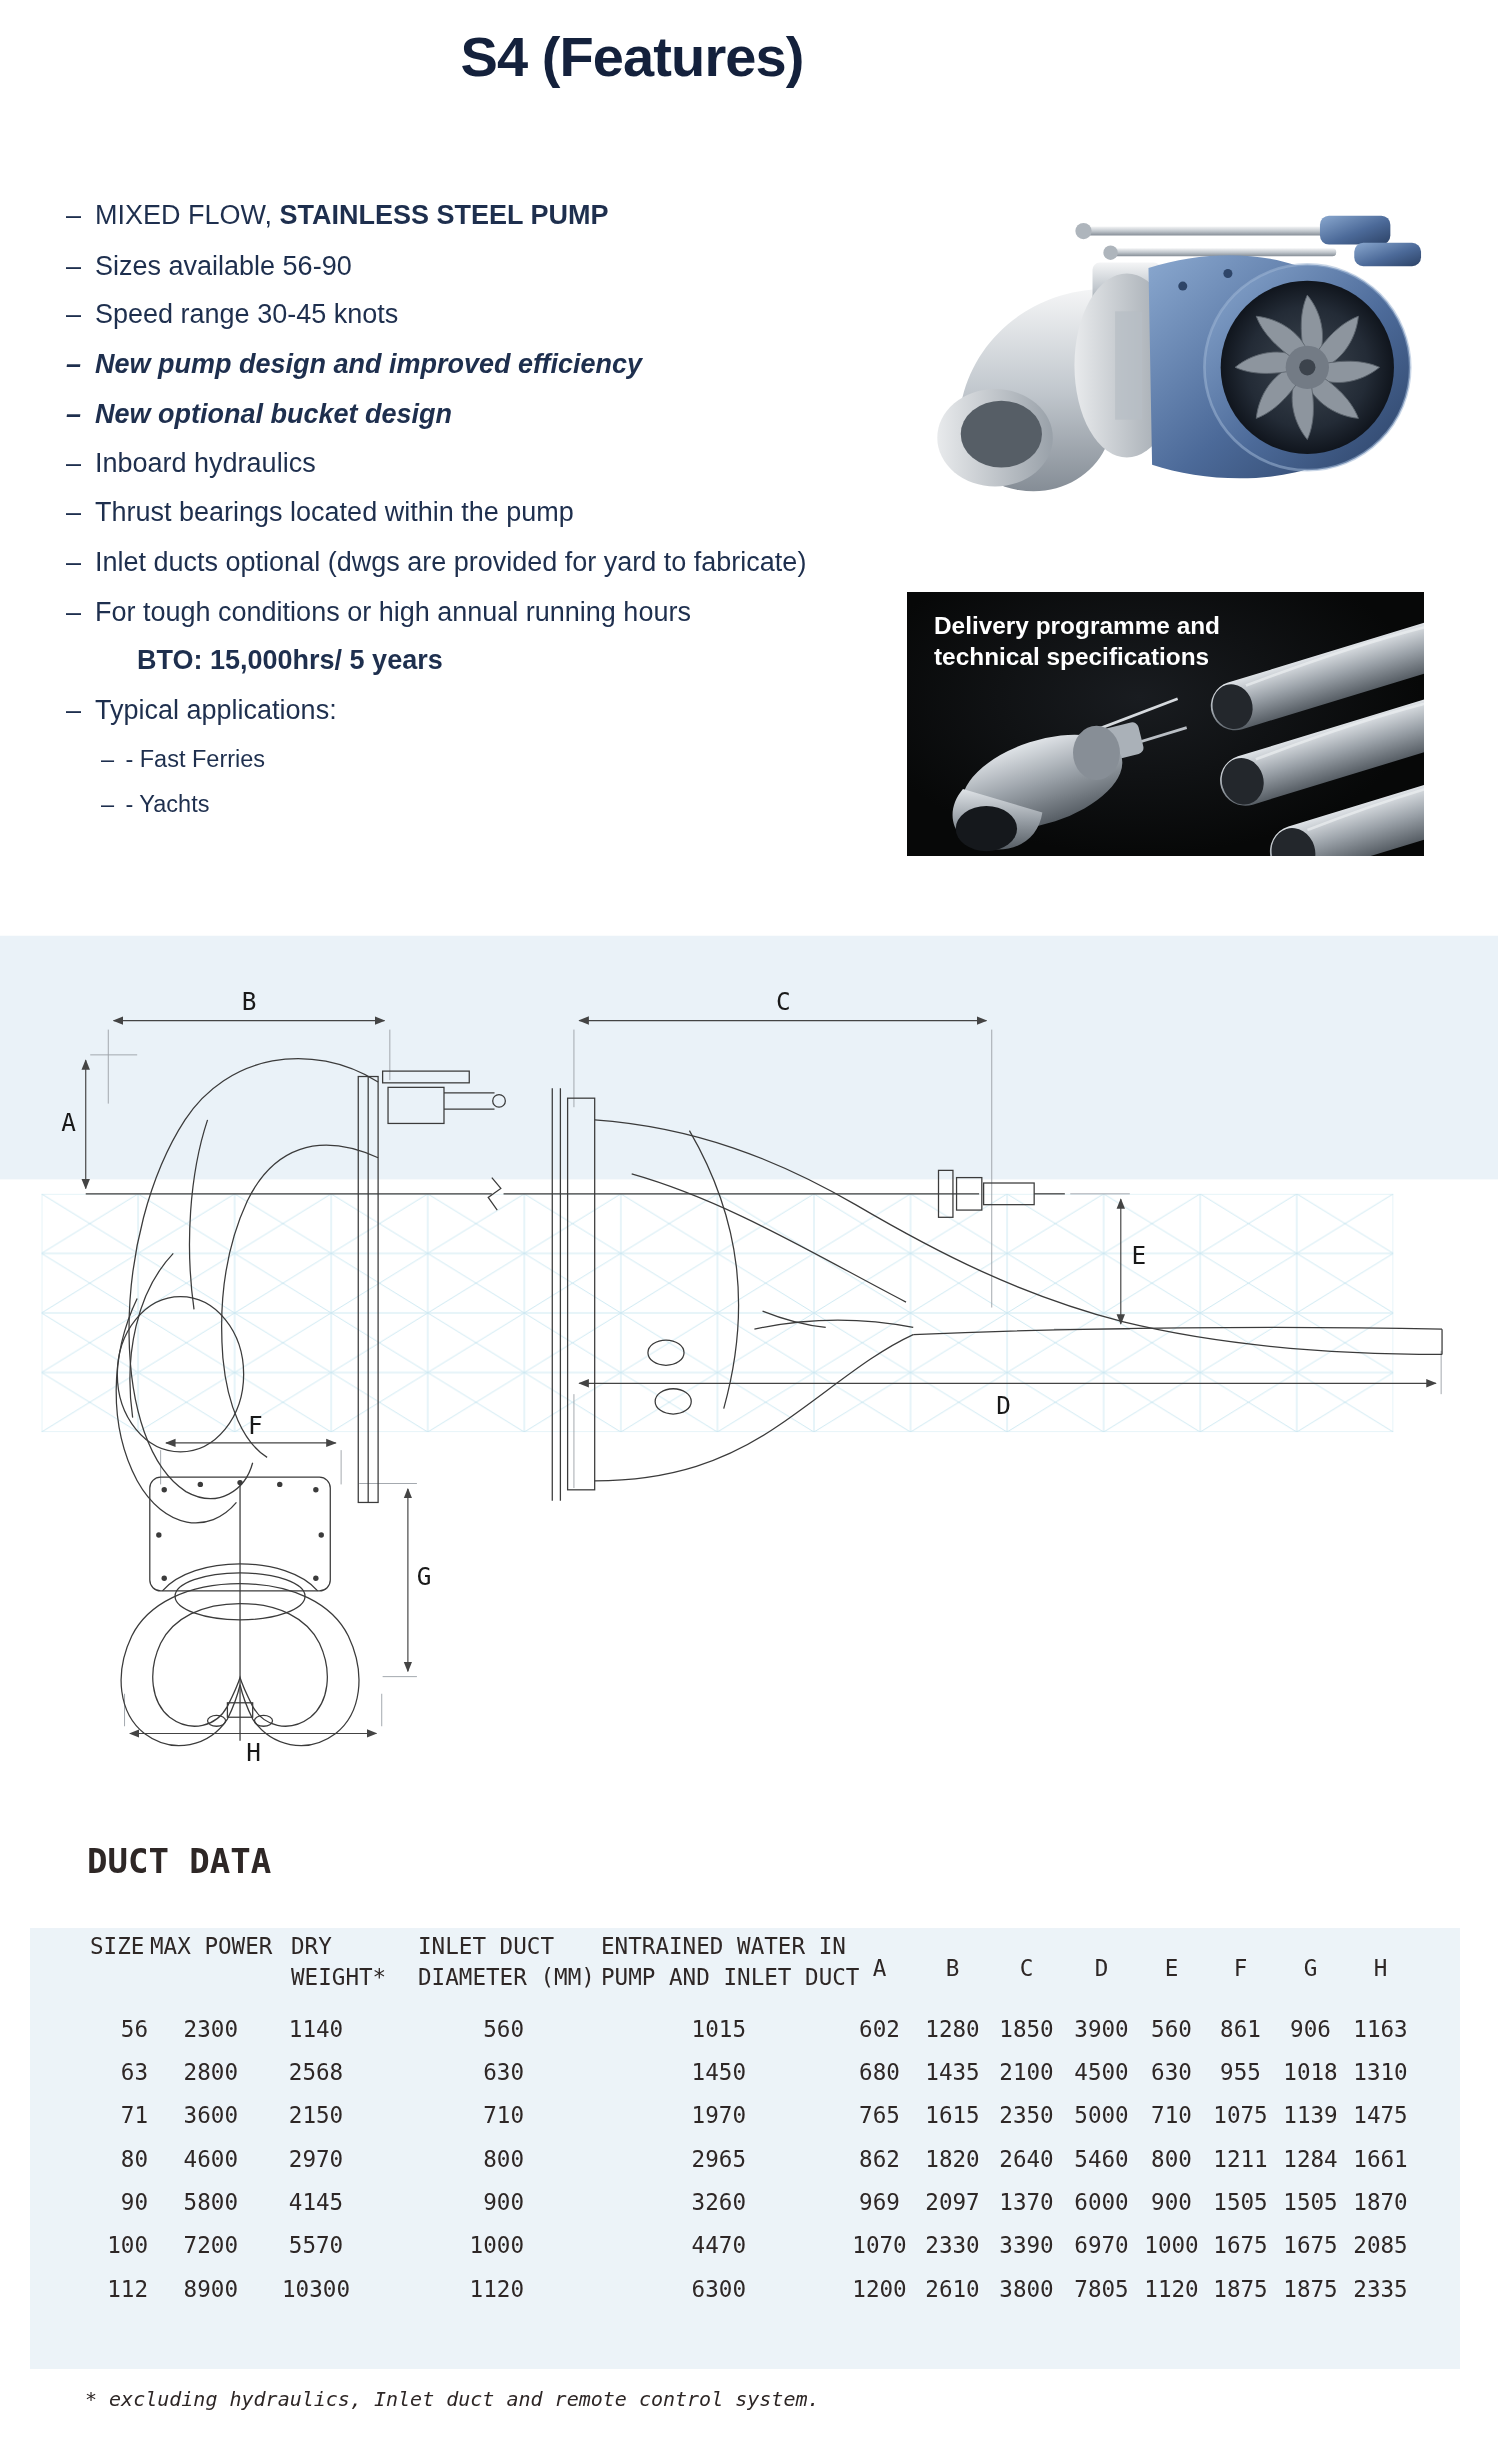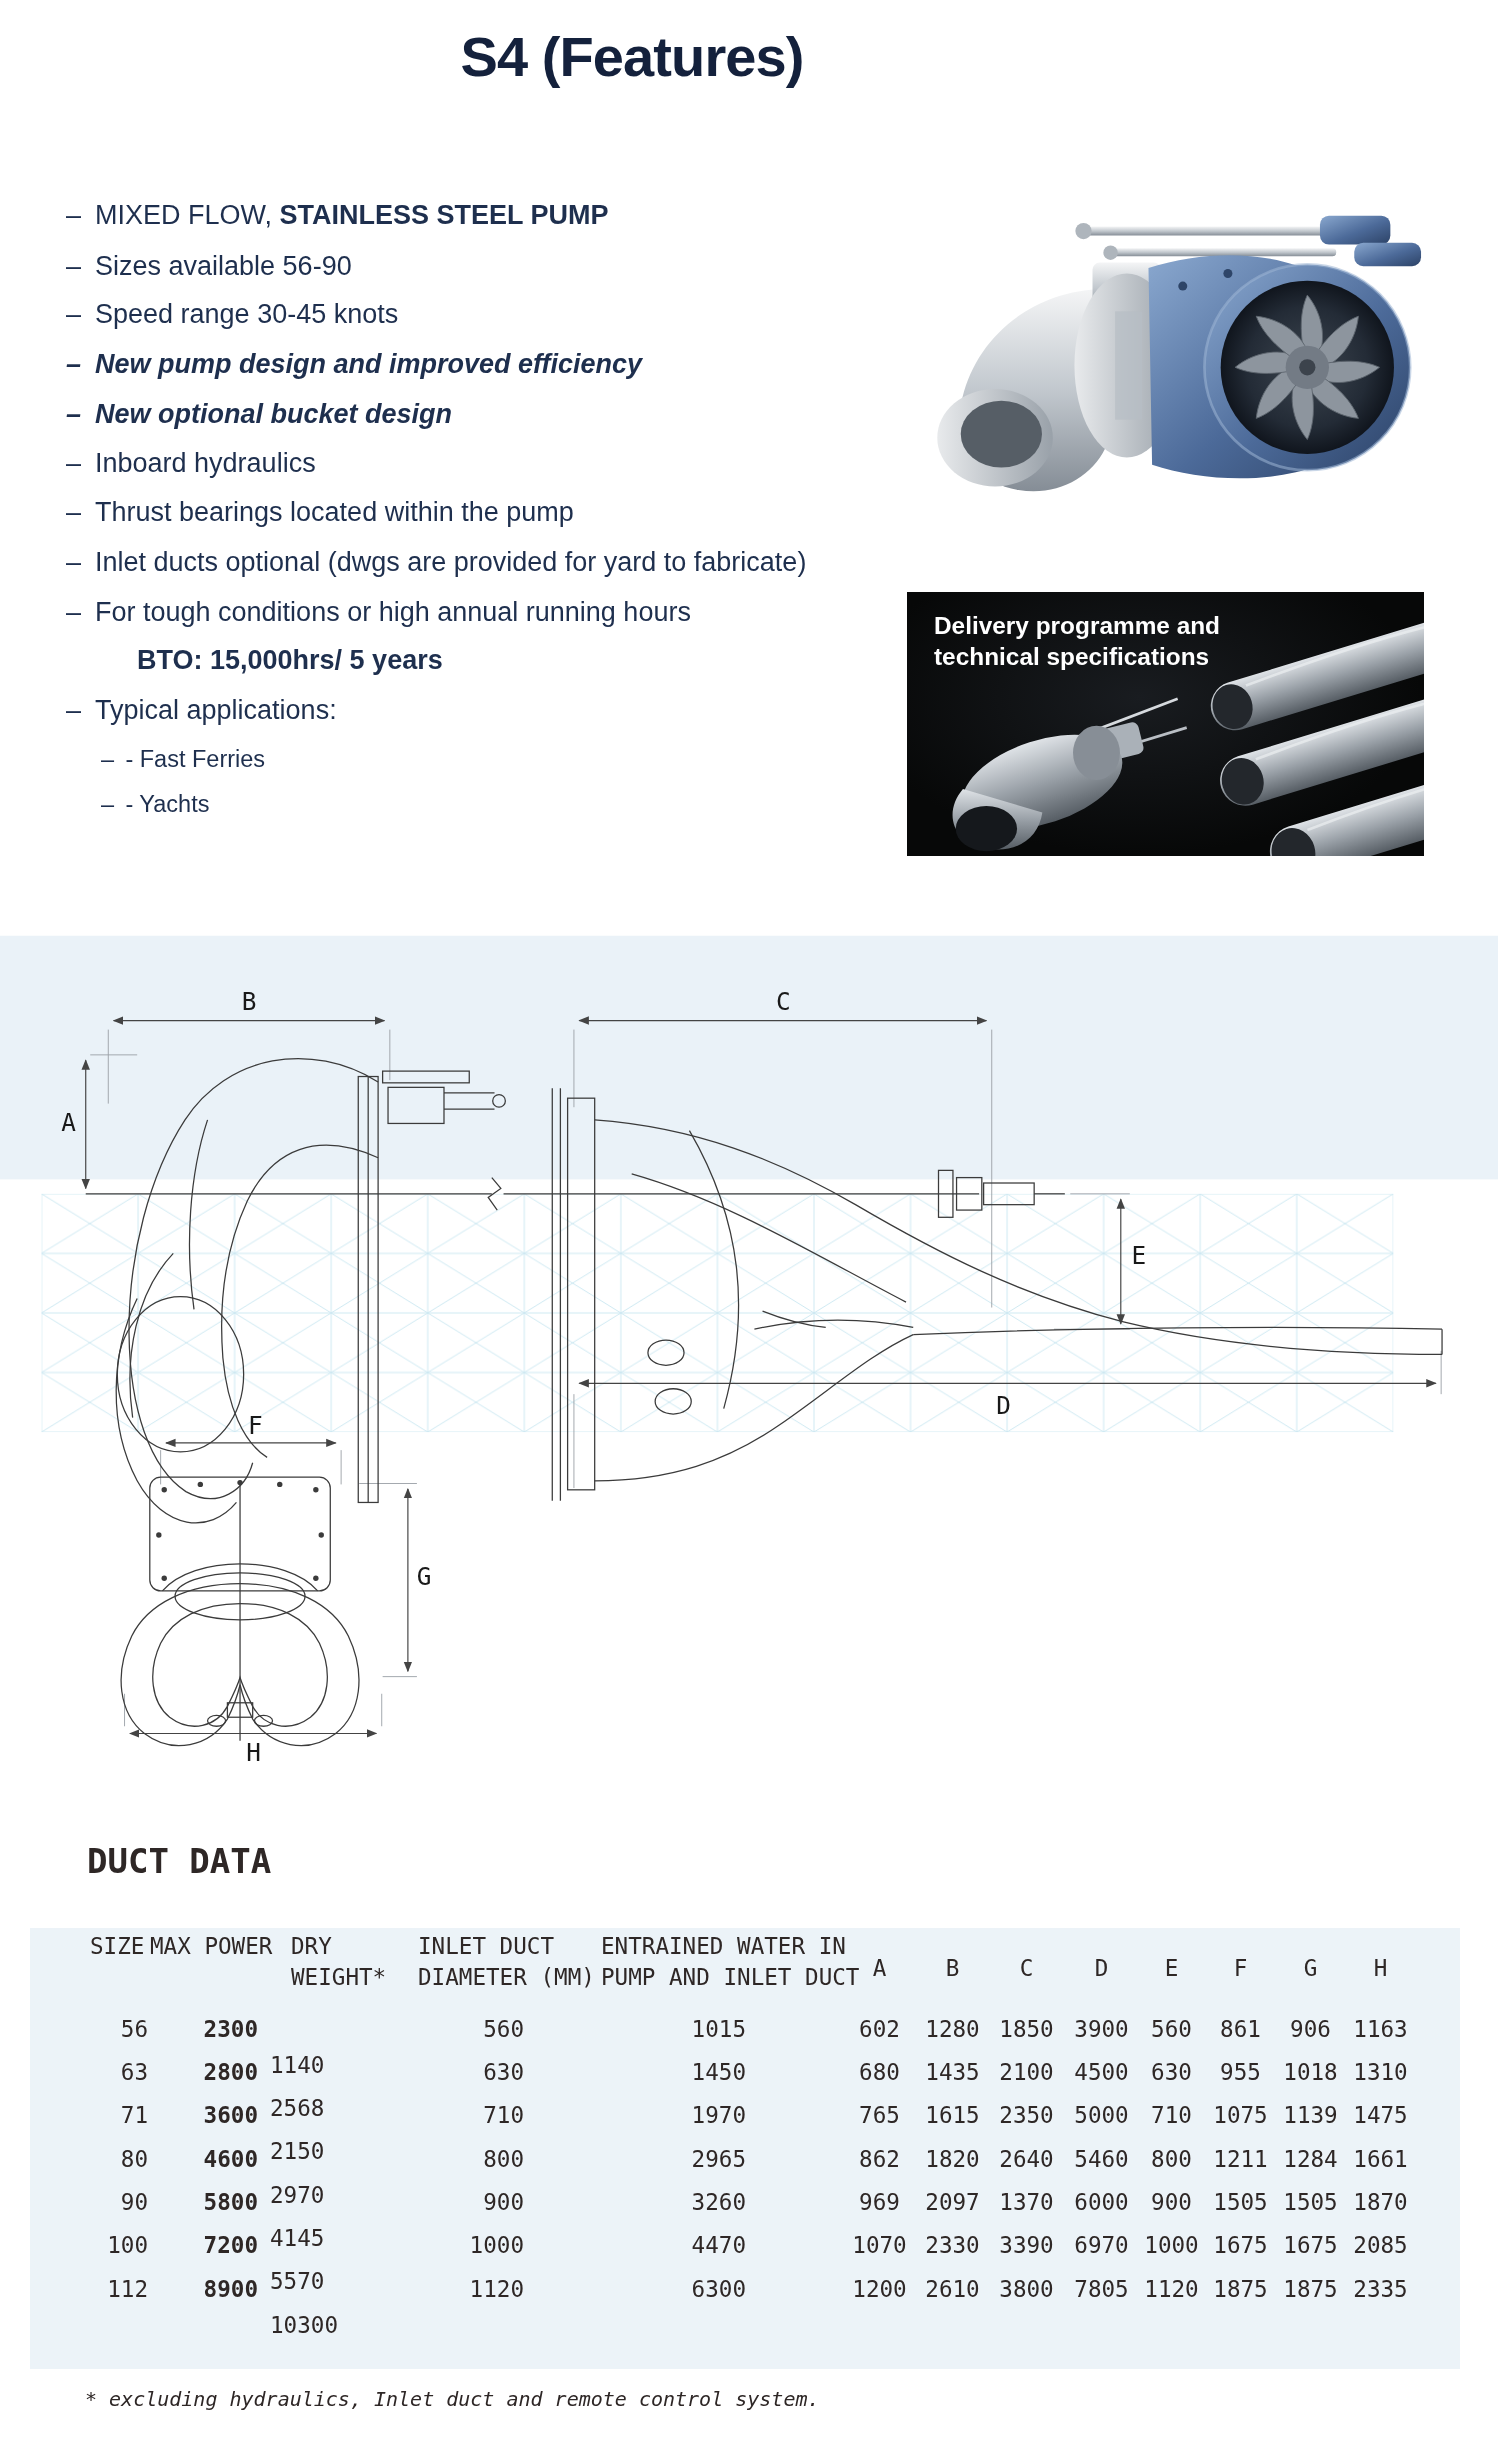--- a/index.html
+++ b/index.html
@@ -30,22 +30,22 @@
   
   .mono{font-family:"DejaVu Sans Mono","Liberation Mono",monospace;}
   .main-heading{position:absolute;left:87px;top:1841px;font-size:34px;font-weight:bold;
                 color:#2e2726;}
   .table-panel{position:absolute;left:30px;top:1928px;width:1430px;height:441px;background:#ecf3f8;}
   .thead,.tcell,.footnote{color:#2e2726;}
   .thead{position:absolute;font-size:22.6px;white-space:nowrap;}
   .trow{position:absolute;left:0;width:1498px;height:43px;}
   .tcell{position:absolute;font-size:22.6px;font-family:"DejaVu Sans Mono","Liberation Mono",monospace;}
   .c0{left:90px;width:58px;text-align:right;}
-  .c1{left:166px;width:92px;text-align:right;font-weight:bold;}
-  .c2{left:270px;width:92px;text-align:left;margin-top:36px;}
+  .c1{left:146px;width:92px;text-align:right;}
+  .c2{left:270px;width:92px;text-align:center;}
   .c3{left:432px;width:92px;text-align:right;}
   .c4{left:654px;width:92px;text-align:right;}
   .c5{left:839px;width:81px;text-align:center;}
   .c6{left:912px;width:81px;text-align:center;}
   .c7{left:986px;width:81px;text-align:center;}
   .c8{left:1061px;width:81px;text-align:center;}
   .c9{left:1131px;width:81px;text-align:center;}
   .c10{left:1200px;width:81px;text-align:center;}
   .c11{left:1270px;width:81px;text-align:center;}
   .c12{left:1340px;width:81px;text-align:center;}

